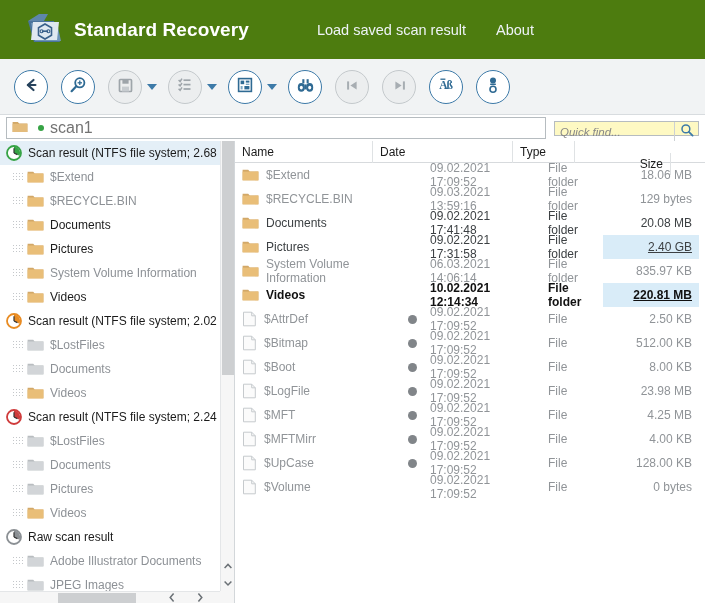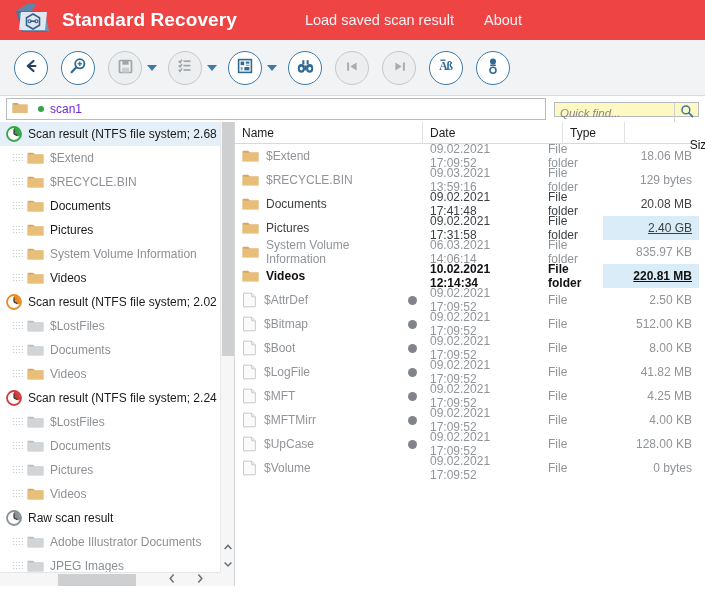--- a/index.html
+++ b/index.html
@@ -9,25 +9,25 @@
     overflow: hidden;
     background: #ffffff;
     font-family: "Liberation Sans", sans-serif;
     font-size: 12px;
     color: #222;
   }
   #app { position: relative; width: 705px; height: 603px; overflow: hidden; }
 
   
   .header {
-    height: 40px;
-    background: #ef4444;
+    height: 59px;
+    background: #4d7c0f;
     display: flex;
     align-items: center;
-    padding-left: 12px;
+    padding-left: 24px;
     position: relative;
   }
   .logo-wrap { width: 40px; height: 40px; position: relative; flex: 0 0 auto; }
   .app-title {
     color: #ffffff;
     font-size: 19px;
     font-weight: bold;
     margin-left: 10px;
     letter-spacing: .1px;
     white-space: nowrap;
@@ -89,21 +89,21 @@
     display: flex;
     align-items: center;
     padding-left: 5px;
     min-width: 0;
     cursor: text;
   }
   .addr-dot {
     width: 6px; height: 6px; border-radius: 50%;
     background: #36a345; margin: 0 6px 0 10px; flex: 0 0 auto;
   }
-  .addr-text { font-size: 12px; color: #6d28d9; white-space: nowrap; }
+  .addr-text { font-size: 16px; color: #737373; white-space: nowrap; }
   .qf-box {
     width: 145px; height: 15px; margin-left: 8px;
     border: 1px solid #b6bcc0; background: #fef9c3;
     display: flex; align-items: flex-start; flex: 0 0 auto;
   }
   .qf-input {
     border: 0; outline: 0; flex: 1 1 auto; min-width: 0;
     height: 20px; padding-left: 5px;
     font-family: "Liberation Sans", sans-serif;
     font-size: 11.5px; font-style: italic; color: #555;
@@ -183,21 +183,21 @@
   .lhead {
     height: 22px; display: flex; align-items: center;
     border-bottom: 1px solid #d7dadd; background: #fff;
   }
   .lhead .hc {
     font-size: 12px; color: #1b1b1b; height: 22px;
     display: flex; align-items: center; cursor: pointer;
     border-right: 1px solid #dfe2e4; padding: 0 7px;
     flex: 0 0 auto;
   }
-  .hc.c-name { width: 188px; text-align: right; }
+  .hc.c-name { width: 138px; text-align: right; }
   .hc.c-date { width: 140px; }
   .hc.c-type { width: 62px; }
   .hc.c-size { width: 96px; justify-content: flex-end; margin-top: 24px; }
 
   .lrow { height: 24px; display: flex; align-items: center; cursor: pointer; }
   .cell { font-size: 12px; display: flex; align-items: center; flex: 0 0 auto; padding: 0 7px; height: 24px; }
   .c-name  { width: 166px; }
   .c-mark  { width: 22px; justify-content: center; padding: 0; }
   .c-date  { width: 118px; }
   .c-type  { width: 62px; }
@@ -767,21 +767,21 @@
                   <path d="M9.7 1.2 v3.6 h3.6" fill="none" stroke="#c6cacd" stroke-width="1"></path>
                 </svg>
               </span>
               <span class="fname txt-dim">$LogFile</span>
             </div>
             <div class="cell c-mark">
               <span class="gdot"></span>
             </div>
             <div class="cell c-date txt-dim">09.02.2021 17:09:52</div>
             <div class="cell c-type txt-dim">File</div>
-            <div class="cell c-size txt-dim">41.82 MB</div>
+            <div class="cell c-size txt-dim">23.98 MB</div>
           </div>
           <div class="lrow">
             <div class="cell c-name">
               <span style="display: flex;">
                 <svg width="15" height="16" viewBox="0 0 15 16" class="ico">
                   <path d="M1.5 1.2 h8.2 l3.6 3.6 v10 h-11.8 z" fill="#fbfbfb" stroke="#c6cacd" stroke-width="1"></path>
                   <path d="M9.7 1.2 v3.6 h3.6" fill="none" stroke="#c6cacd" stroke-width="1"></path>
                 </svg>
               </span>
               <span class="fname txt-dim">$MFT</span>

